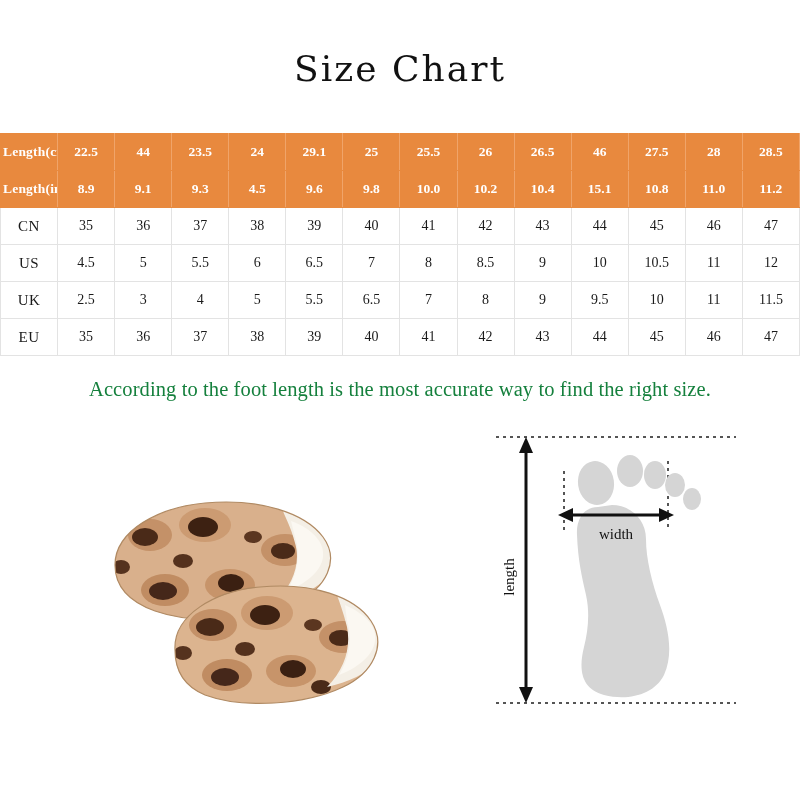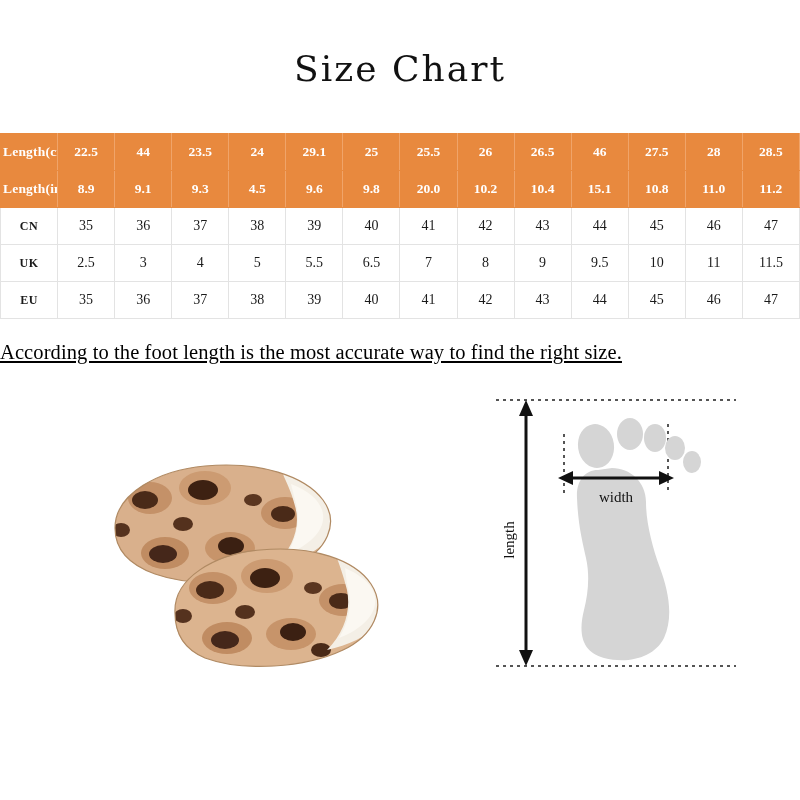--- a/index.html
+++ b/index.html
@@ -57,31 +57,31 @@
     font-weight: bold;
     border: 1px solid #e8893e;
     border-right-color: #f0a469;
     font-size: 13.5px;
   }
   table.size-table tr.header-row td.row-label {
     font-size: 13.5px;
     letter-spacing: 0.2px;
   }
   table.size-table td.row-label {
-    font-weight: bold;
-    font-size: 12px;
+    font-weight: normal;
+    font-size: 15px;
     letter-spacing: 0.5px;
   }
   .note {
+    text-align: center;
     font-family: "Liberation Serif", serif;
     font-size: 20.5px;
-    color: #000000;
+    color: #15803d;
     margin-top: 22px;
     letter-spacing: 0.1px;
-    text-decoration: underline;
   }
   .bottom {
     position: relative;
     margin-top: 18px;
     height: 330px;
   }
   .photo {
     position: absolute;
     left: 55px;
     top: 6px;
@@ -127,21 +127,21 @@
             <td>28.5</td>
           </tr>
           <tr class="header-row">
             <td class="row-label">Length(inch)</td>
             <td>8.9</td>
             <td>9.1</td>
             <td>9.3</td>
             <td>4.5</td>
             <td>9.6</td>
             <td>9.8</td>
-            <td>20.0</td>
+            <td>10.0</td>
             <td>10.2</td>
             <td>10.4</td>
             <td>15.1</td>
             <td>10.8</td>
             <td>11.0</td>
             <td>11.2</td>
           </tr>
           <tr class="data-row">
             <td class="row-label">CN</td>
             <td>35</td>
@@ -150,20 +150,36 @@
             <td>38</td>
             <td>39</td>
             <td>40</td>
             <td>41</td>
             <td>42</td>
             <td>43</td>
             <td>44</td>
             <td>45</td>
             <td>46</td>
             <td>47</td>
+          </tr>
+          <tr class="data-row">
+            <td class="row-label">US</td>
+            <td>4.5</td>
+            <td>5</td>
+            <td>5.5</td>
+            <td>6</td>
+            <td>6.5</td>
+            <td>7</td>
+            <td>8</td>
+            <td>8.5</td>
+            <td>9</td>
+            <td>10</td>
+            <td>10.5</td>
+            <td>11</td>
+            <td>12</td>
           </tr>
           <tr class="data-row">
             <td class="row-label">UK</td>
             <td>2.5</td>
             <td>3</td>
             <td>4</td>
             <td>5</td>
             <td>5.5</td>
             <td>6.5</td>
             <td>7</td>

